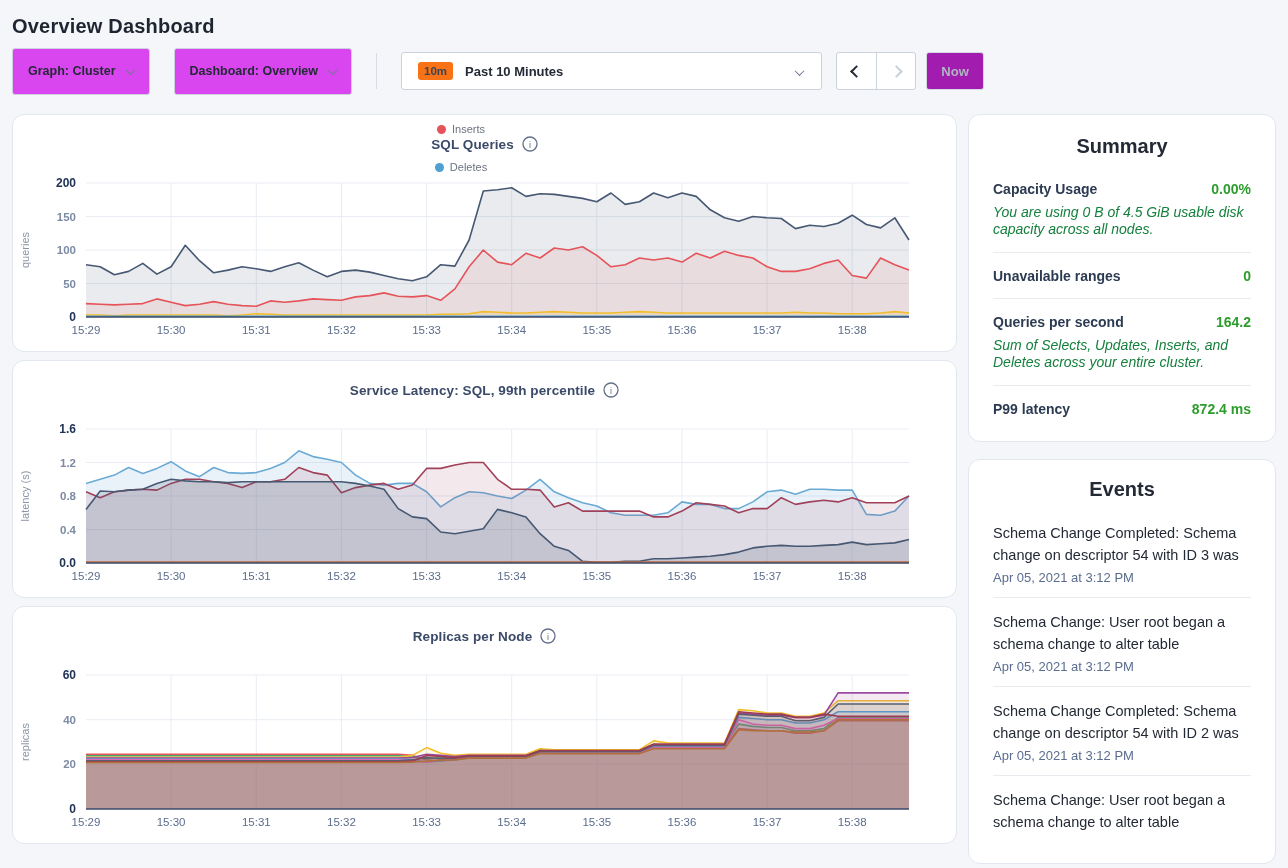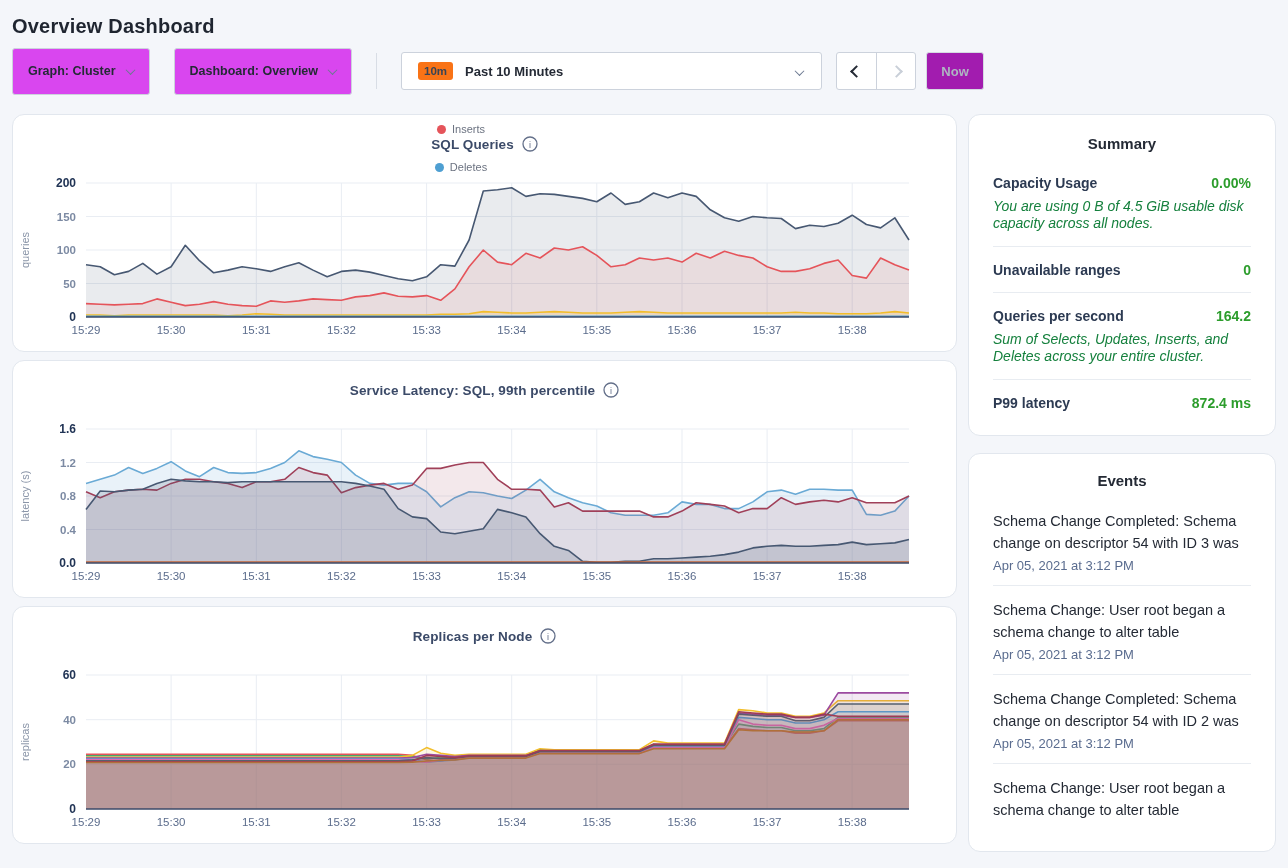--- a/index.html
+++ b/index.html
@@ -47,21 +47,21 @@
   .leg-dot { width:9px; height:9px; border-radius:50%; display:inline-block; }
   .leg-label { font-size:11px; color:#6b7280; }
   svg.plot { display:block; }
   svg.plot .ytick { font-size:11.5px; fill:#7c8aa3; font-weight:600; font-family:"Liberation Sans",sans-serif; }
   svg.plot .ytick.bold { font-size:12px; fill:#213455; font-weight:700; }
   svg.plot .xtick { font-size:11.5px; fill:#5b6c8c; font-family:"Liberation Sans",sans-serif; }
   svg.plot .ylabel { font-size:11px; fill:#8a95a8; font-family:"Liberation Sans",sans-serif; }
 
   
   .side-card { padding:20px 24px; }
-  .side-title { text-align:center; font-size:15px; font-weight:700; color:#242a35; margin-bottom:8px; }
+  .side-title { text-align:center; font-size:20px; font-weight:700; color:#242a35; margin-bottom:8px; }
   .sum-row { padding:15px 0 14px 0; border-bottom:1px solid #e8ecf1; }
   .sum-row:last-child { border-bottom:none; padding-bottom:4px; }
   .sum-head { display:flex; align-items:baseline; }
   .sum-label { font-size:14px; font-weight:700; color:#2c3a52; }
   .sum-link { font-size:14px; font-weight:700; color:#0458ff; margin-left:10px; text-decoration:none; cursor:pointer; }
   .sum-value { margin-left:auto; font-size:14px; font-weight:700; color:#2c9d2c; }
   .sum-desc { font-size:14px; color:#15803d; line-height:17px; margin-top:7px;font-style:italic; }
 
   .events-card { padding:18px 24px; }
   .event-item { padding:13px 0 12px 0; }

